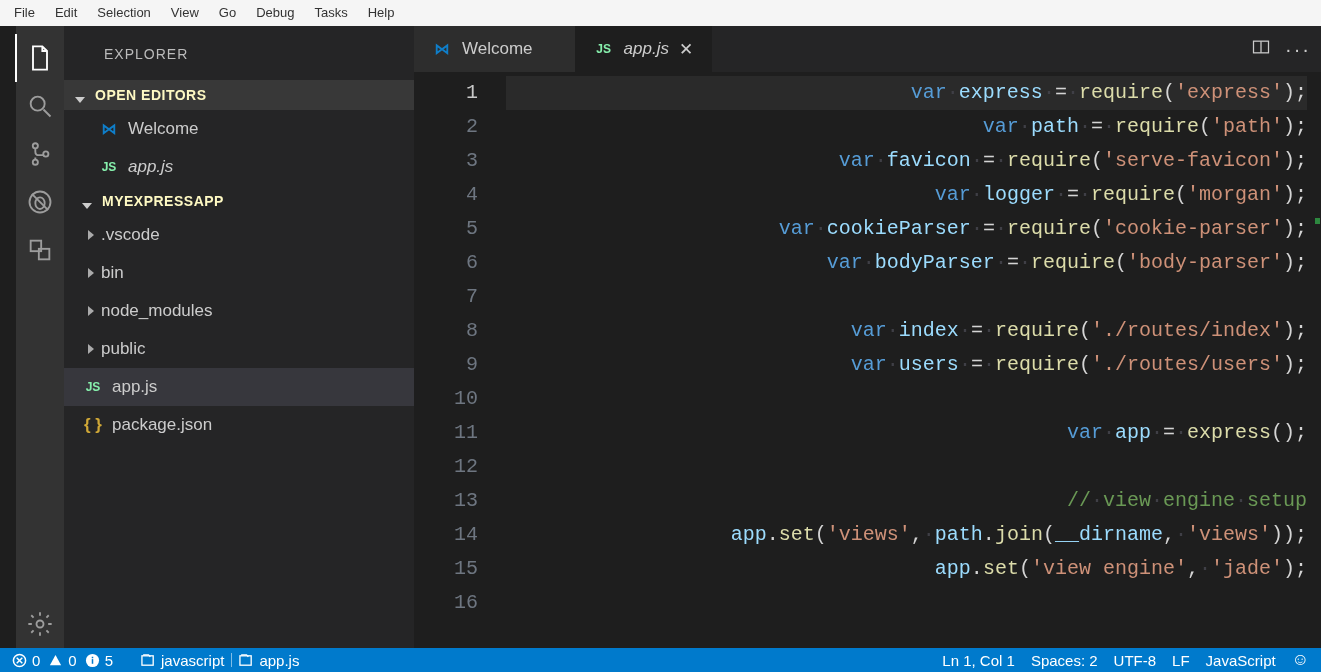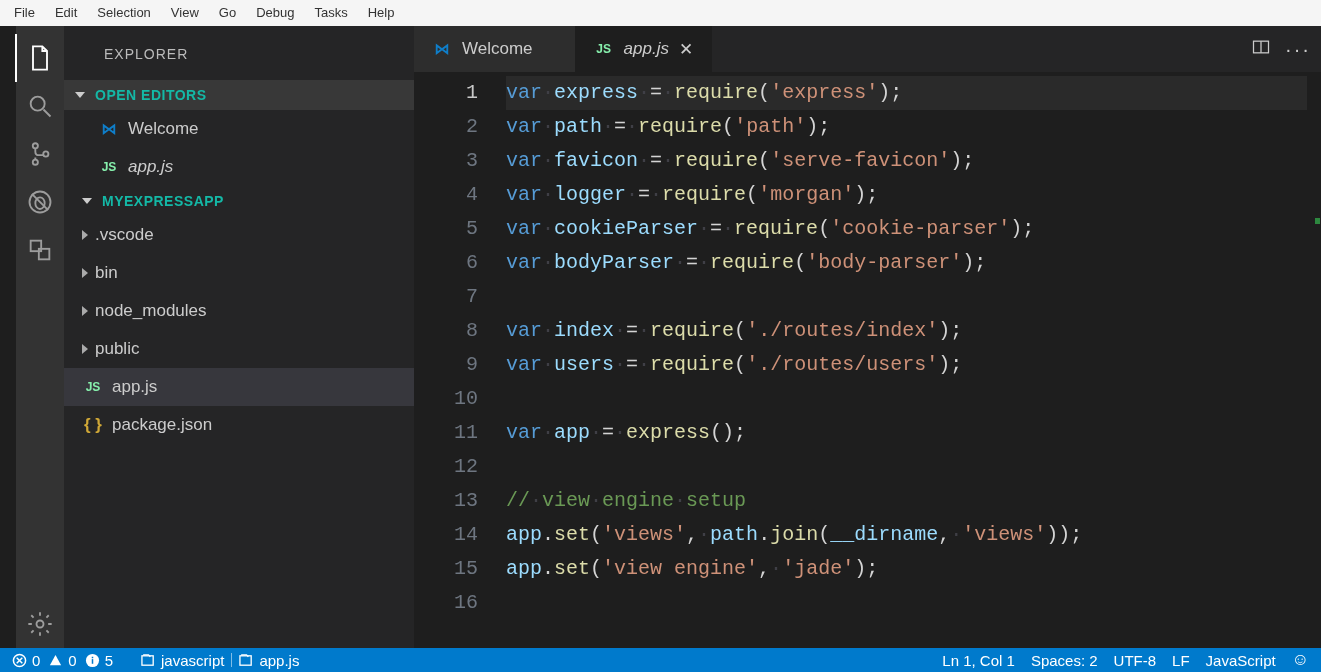--- a/index.html
+++ b/index.html
@@ -16,26 +16,26 @@
   .activitybar .act { width: 48px; height: 48px; display:flex; align-items:center; justify-content:center; cursor:pointer; }
   .activitybar .act.active { border-left: 2px solid #fff; margin-left:-2px; }
   .activitybar svg { width: 28px; height: 28px; fill: none; stroke: #9d9d9d; stroke-width: 1.6; }
   .activitybar .act.active svg { stroke: #fff; }
   .activitybar .spacer { flex: 1; }
 
   
   .sidebar { width: 350px; background: #252526; display:flex; flex-direction:column; font-size: 16px; }
   .sidebar-title { color: #bbb; font-size: 14px; letter-spacing: 1px; padding: 20px 22px 18px 40px; }
 
-  .section-header { background: #383838; color: #14b8a6; font-weight: bold; font-size: 14px; padding: 7px 10px 7px 8px; display:flex; align-items:center; gap:6px; letter-spacing:0.5px;}
+  .section-header { background: #383838; color: #fef9c3; font-weight: bold; font-size: 14px; padding: 7px 10px 7px 8px; display:flex; align-items:flex-end; gap:6px; letter-spacing:0.5px;}
   .section-header.thin { background:#252526;padding-left:15px; }
   .twisty { width:0; height:0; border-left:5px solid transparent; border-right:5px solid transparent; border-top:6px solid #ccc; margin-right:4px; margin-left:3px;}
   .twistyR { width:0; height:0; border-top:5px solid transparent; border-bottom:5px solid transparent; border-left:6px solid #aaa; margin-right:7px;}
 
-  .row { display:flex; align-items:center; height:38px; padding-left: 18px; color:#ccc; cursor:pointer; font-size:17px; }
+  .row { display:flex; align-items:center; height:38px; padding-left: 24px; color:#ccc; cursor:pointer; font-size:17px; }
   .row.sel { background:#37373d; }
   .row.sub { padding-left: 34px; }
   .row .vsicon { width:22px; text-align:center; margin-right:8px; }
   .vs-blue { color:#0f7ec9; font-weight:bold; font-size:15px;}
   .js-yellow { color:#86efac; font-weight:bold; font-size:12px;}
   .json-gold { color:#d0a837; font-weight:bold; }
   .row .name { }
   .row .name.italic { font-style: italic; }
 
   
@@ -50,21 +50,21 @@
   .tabs-spacer { flex:1; }
   .tab-actions { display:flex; align-items:center; padding-right:10px; gap:14px; color:#ccc;}
   .tab-actions svg { width:20px; height:20px; stroke:#ccc; fill:none; stroke-width:1.5;}
   .dots { font-size:20px; letter-spacing:2px; cursor:pointer; }
 
   .code-area { flex:1; display:flex; overflow:hidden; position:relative;}
   .gutter { width:92px; background:#1e1e1e; color:#6e7681; text-align:right; padding-right:28px; font-family:Consolas, "Courier New", monospace; font-size:20px; line-height:34px; padding-top:4px; user-select:none;}
   .gutter .ln { height:34px; }
   .gutter .ln.cur { color:#c8c8c8; }
 
-  .code { flex:1; font-family:Consolas, "Courier New", monospace; font-size:20px; line-height:34px; padding-top:4px; white-space:pre; color:#d4d4d4; position:relative;}
+  .code { flex:1; font-family:Consolas, "Courier New", monospace; font-size:20px; line-height:34px; padding-top:4px; white-space:pre; color:#d4d4d4; position:relative;text-align:right;}
   .code .line { height:34px; }
   .code .line.hl { background:#2a2a2a; }
   .kw { color:#569cd6; }
   .ident { color:#9cdcfe; }
   .fn { color:#dcdcaa; }
   .str { color:#ce9178; }
   .punc { color:#d4d4d4; }
   .comment { color:#6a9955; }
   .ws { color:#3f3f46; }
 

